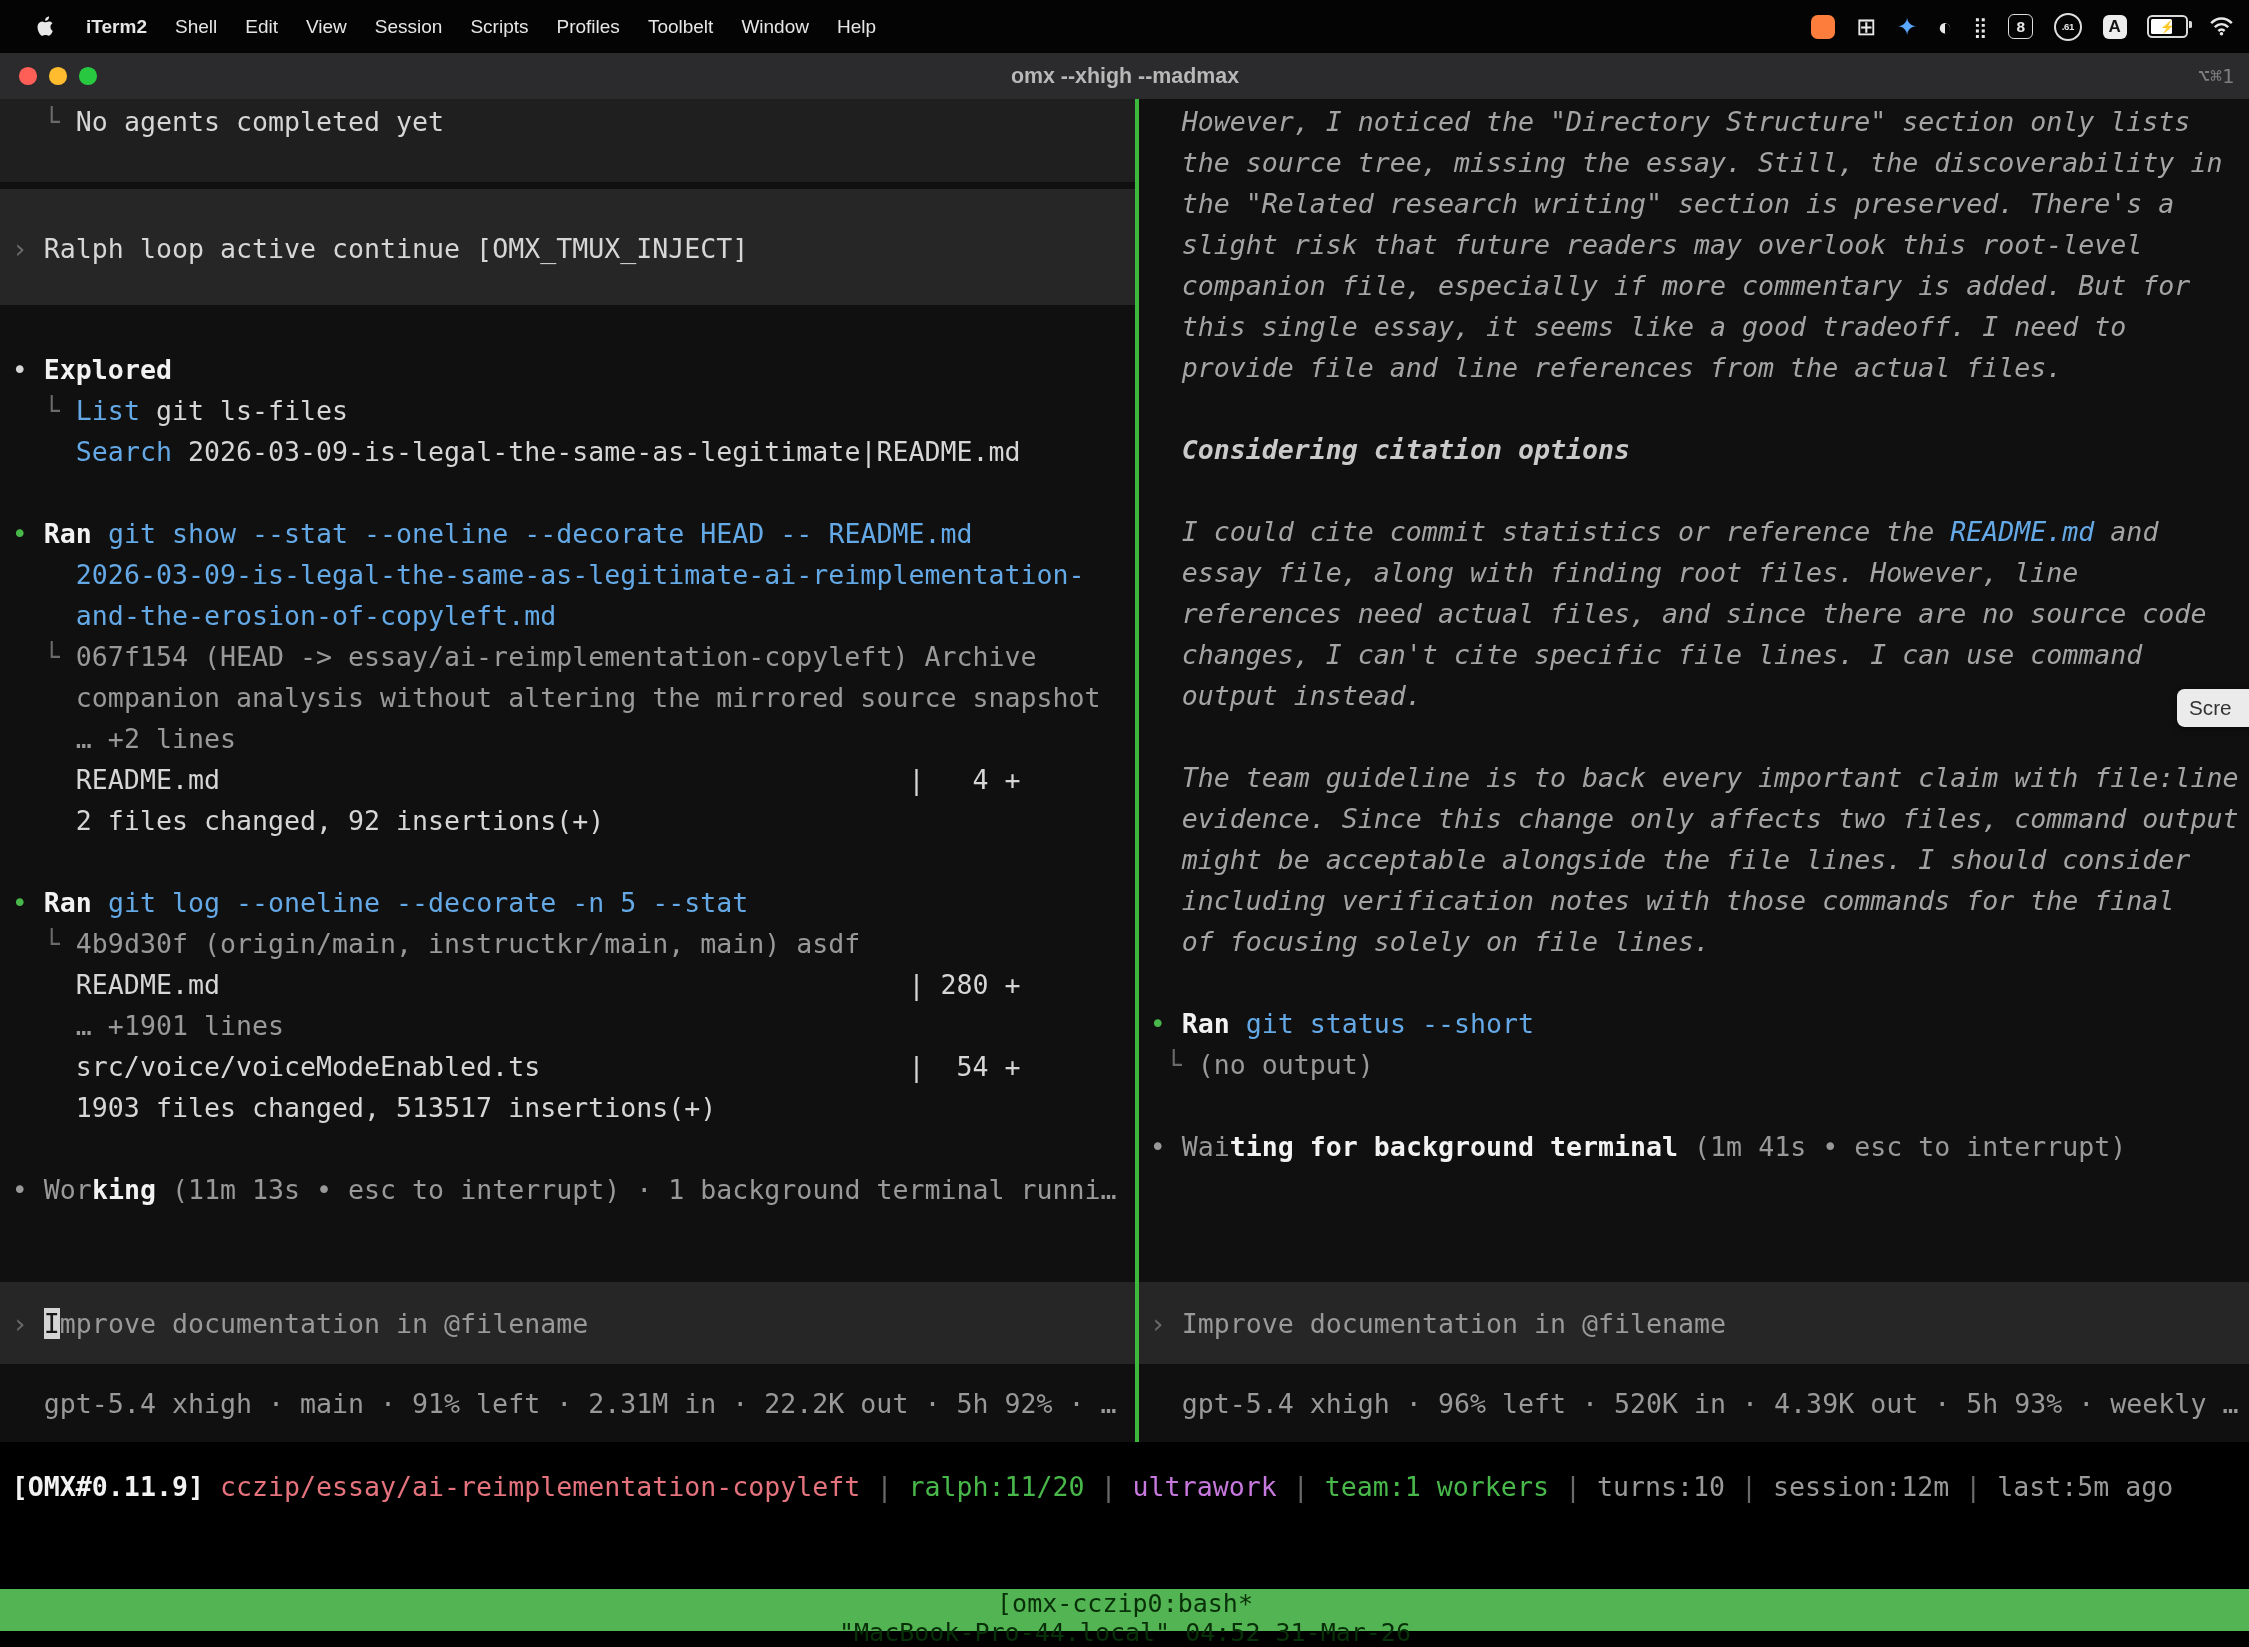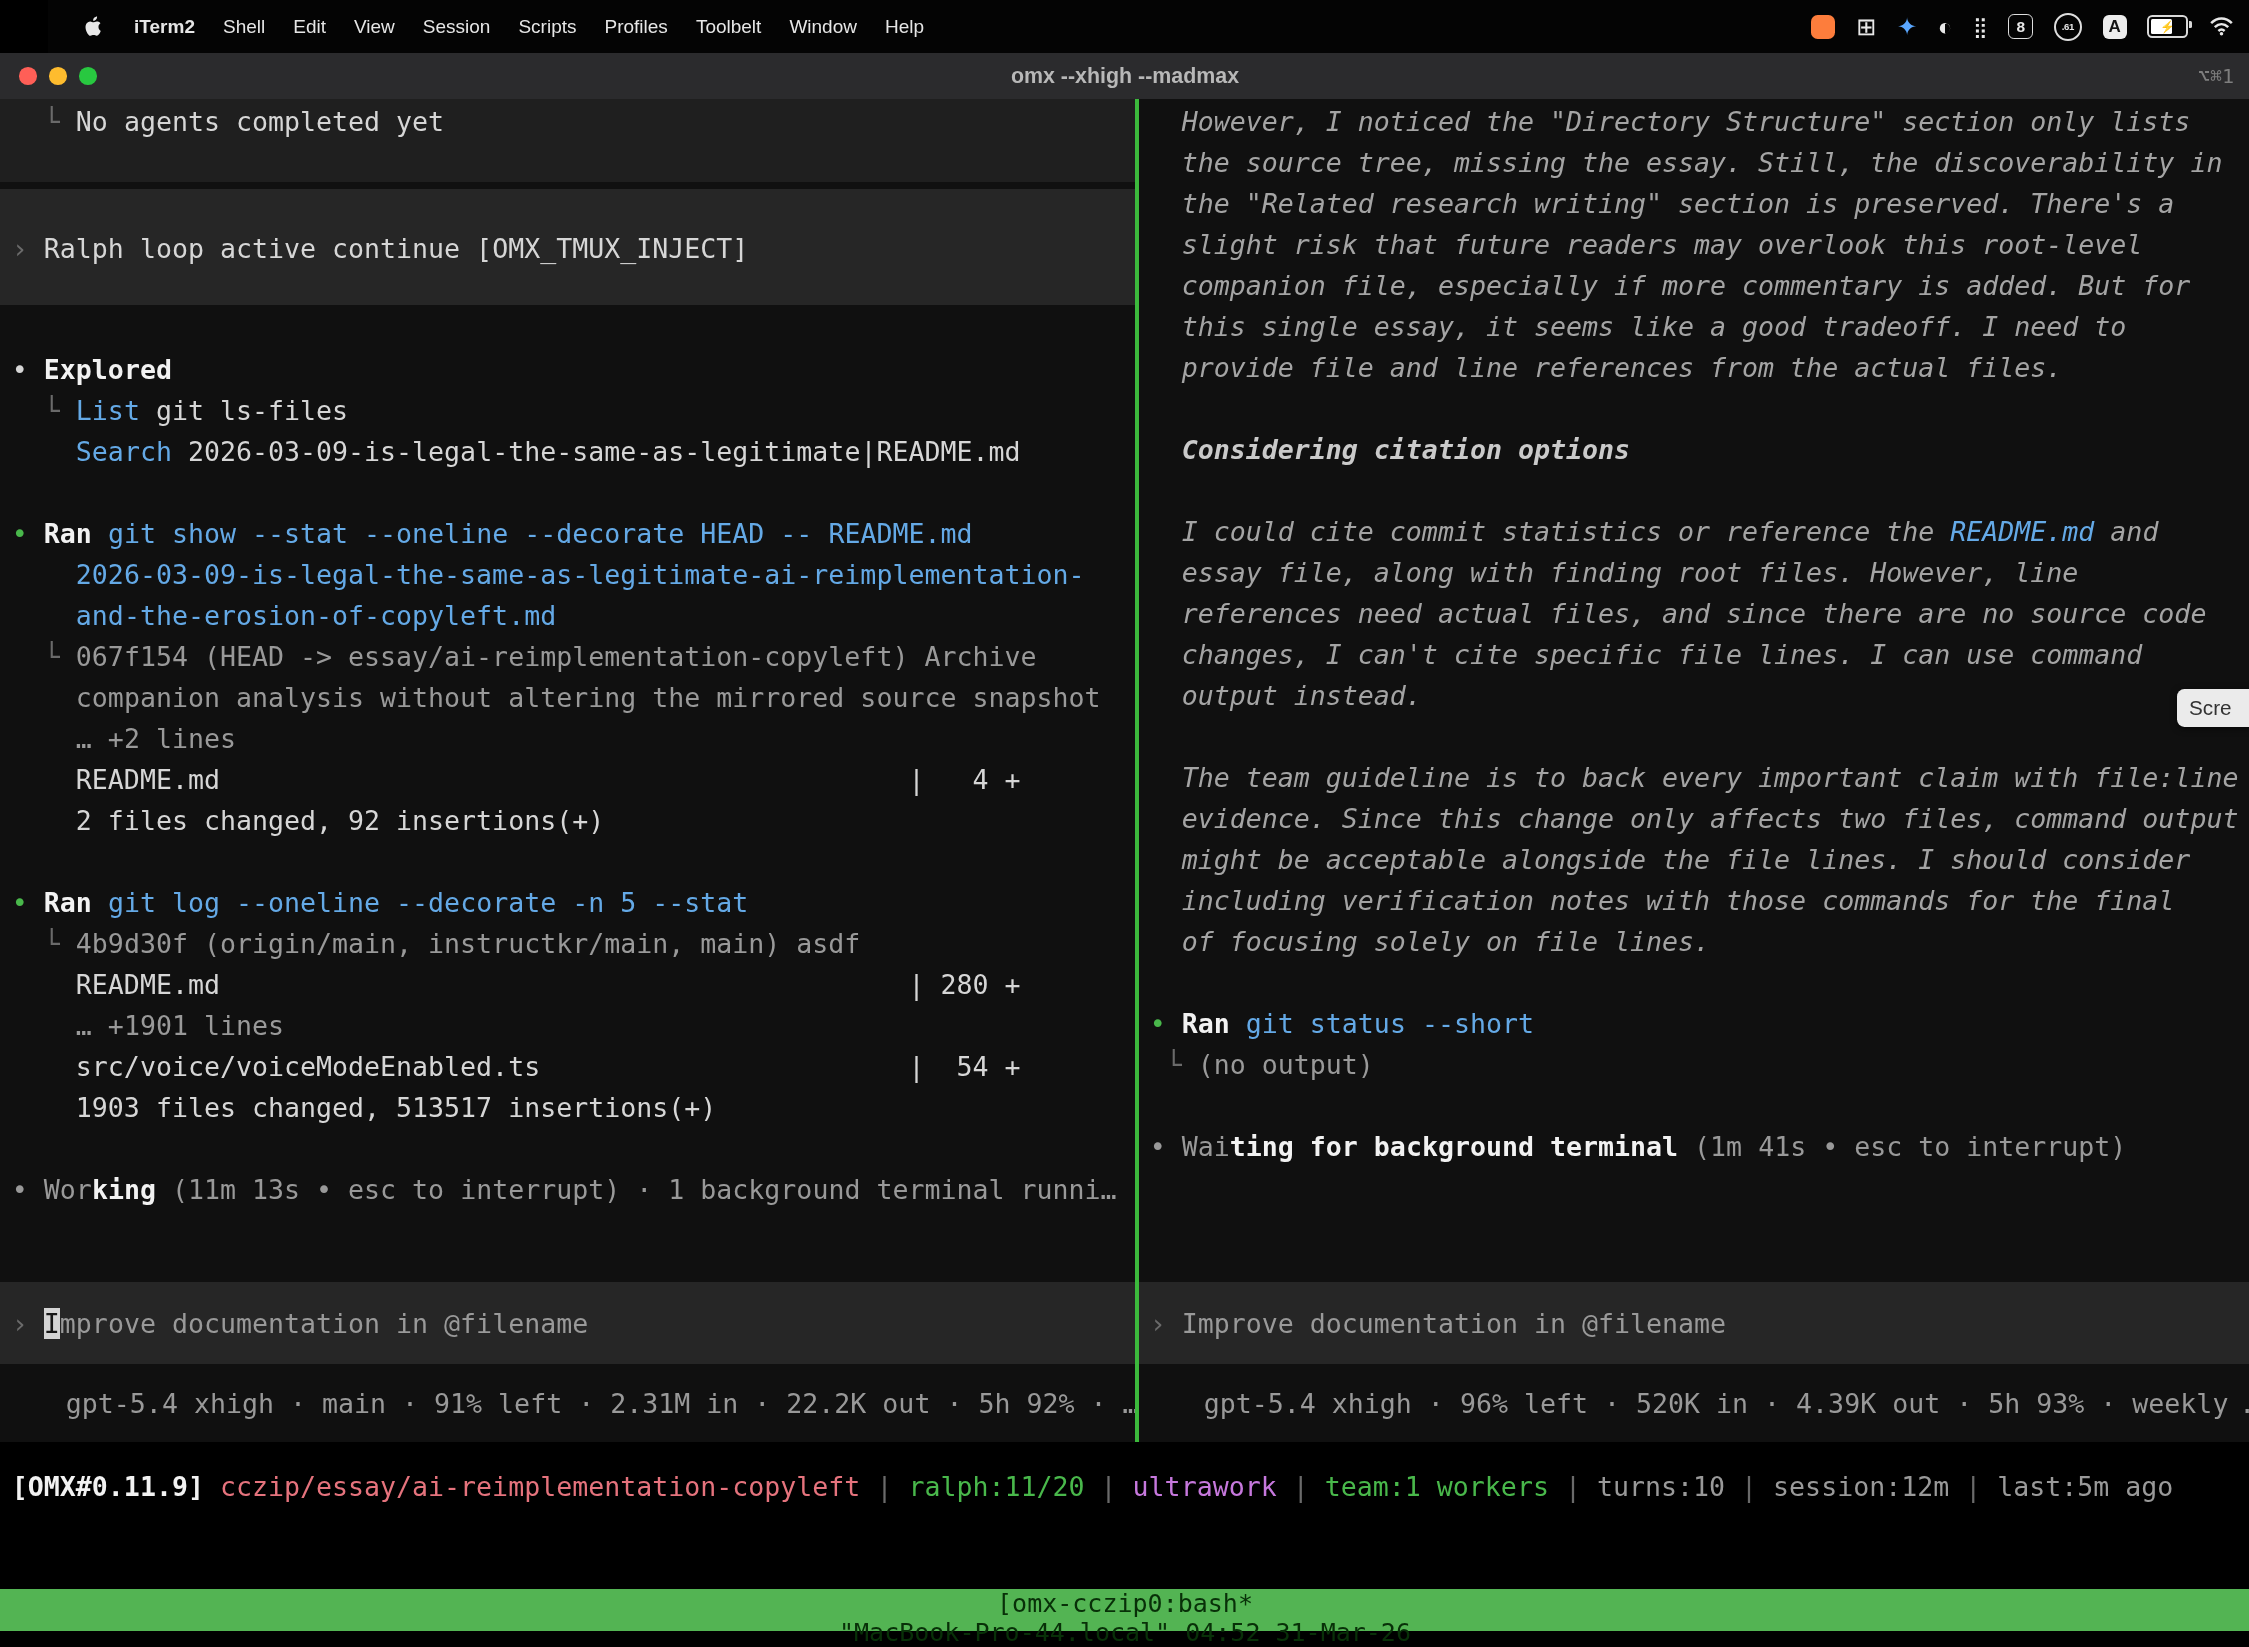--- a/index.html
+++ b/index.html
@@ -1,21 +1,21 @@
 <!DOCTYPE html>
 <html style="font-size:11.8px"><head>
 <meta charset="utf-8">
 <style>
   html,body{margin:0;padding:0;background:#000;}
   .screen{position:relative;width:2250px;height:1648px;overflow:hidden;background:#000;
           font-family:"Liberation Sans",sans-serif;}
 
   
   .menubar{position:absolute;top:0;left:0;right:0;height:53px;background:#040404;
-           display:flex;align-items:center;justify-content:space-between;color:#e6e6e6;margin-left:48px;}
+           display:flex;align-items:center;justify-content:space-between;color:#e6e6e6;}
   .mb-left{display:flex;align-items:center;padding-left:22px;}
   .apple{display:inline-flex;align-items:center;margin-right:4.4px;}
   .menu-item{padding:0 14px;font-size:19px;color:#e6e6e6;}
   .menu-item.app-name{font-weight:bold;}
   .mb-right{display:flex;align-items:center;gap:20.7px;padding-right:16px;}
   .mi{display:inline-flex;align-items:center;justify-content:center;color:#e8e8e8;}
   .mi-record{width:24px;height:24px;border-radius:6.6px;background:#fd7d3c;}
   .mi-glyph{font-size:24px;line-height:24px;}
   .k-blue-app{color:#5aa7ff;}
   .k-dots{font-size:20px;}
@@ -70,21 +70,21 @@
   .sg-blueit{color:#64a9e6;font-style:italic;}
   .sg-cur{background:#d4d4d4;color:#161616;}
 
   .top-strip{background:#1f1f1f;height:81px;padding-top:1.5px;overflow:hidden;}
   .inject-box{background:#262626;margin-top:7px;padding:39px 0 36px;}
   .left-body{padding-top:44px;}
   .right-body{padding-top:2.2px;}
   .input-box{position:absolute;left:0;right:0;top:1183px;height:82px;background:#262626;
              display:flex;align-items:center;}
   .input-box .line{width:100%;}
-  .pane-status{position:absolute;left:0;right:0;top:1284px;padding-left:22px;}
+  .pane-status{position:absolute;left:0;right:0;top:1284px;}
   .pane-status .line{padding-left:calc(11.8px + 2ch);}
   .rp .pane-status .line{padding-left:calc(10.3px + 2ch);}
 
   .omx-line{position:absolute;top:1367px;left:11.8px;right:0;}
   .omx-line .line{padding-left:0;}
 
   .tmux{position:absolute;top:1490px;left:0;right:0;height:42px;background:#53b453;
         display:flex;align-items:center;justify-content:space-between;padding:0 7.4px;flex-direction:column;}
   .tmux span{font-size:25px;color:#083008;white-space:pre;}
 

